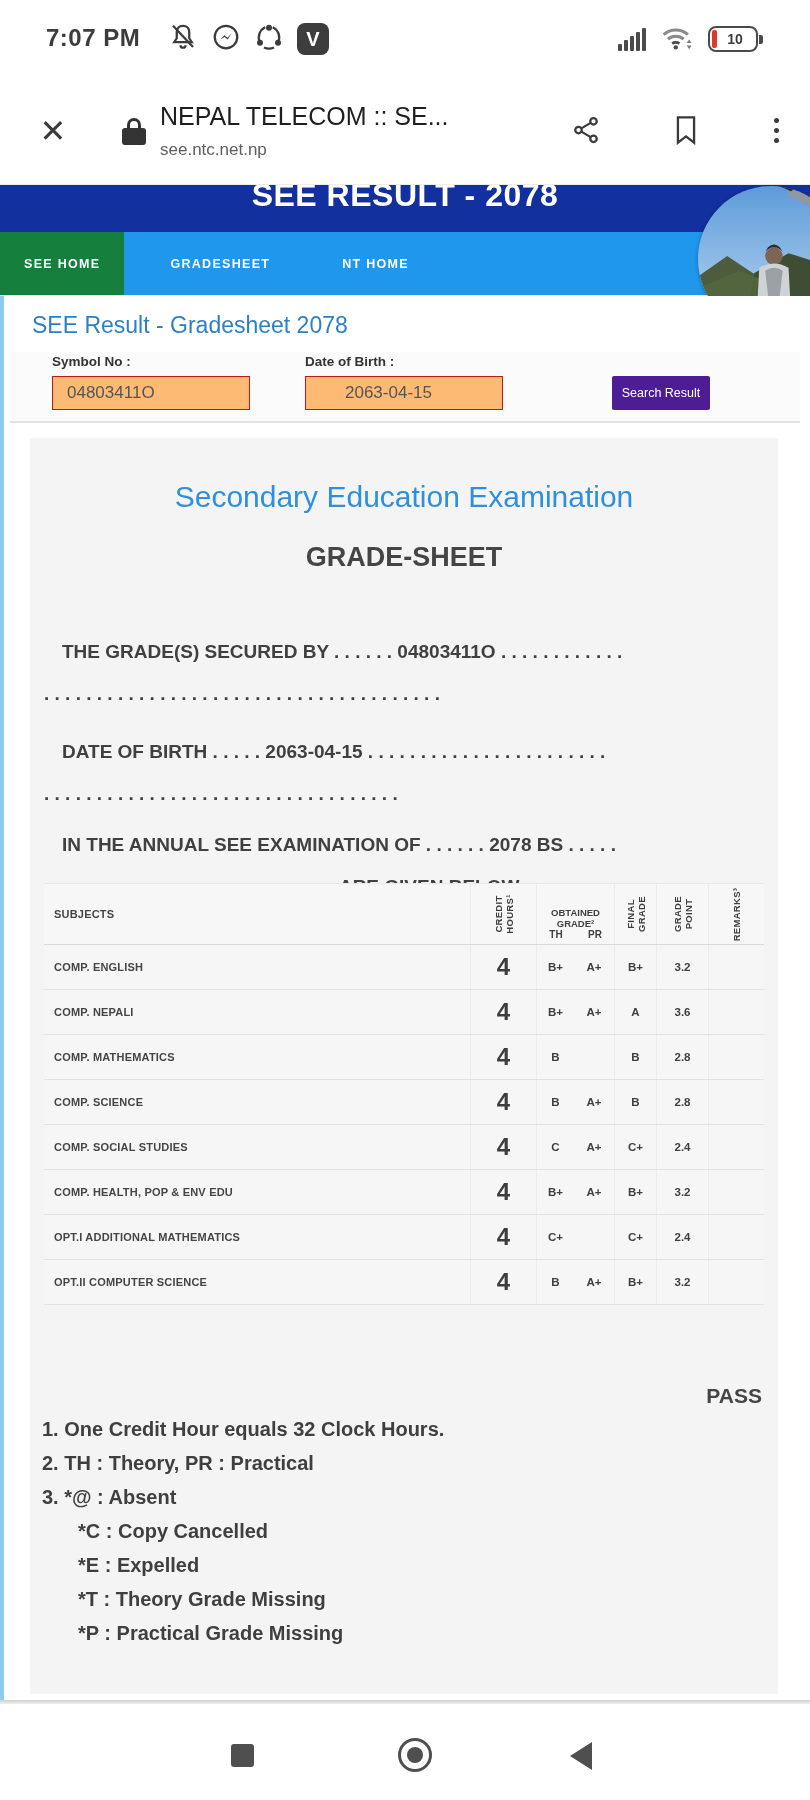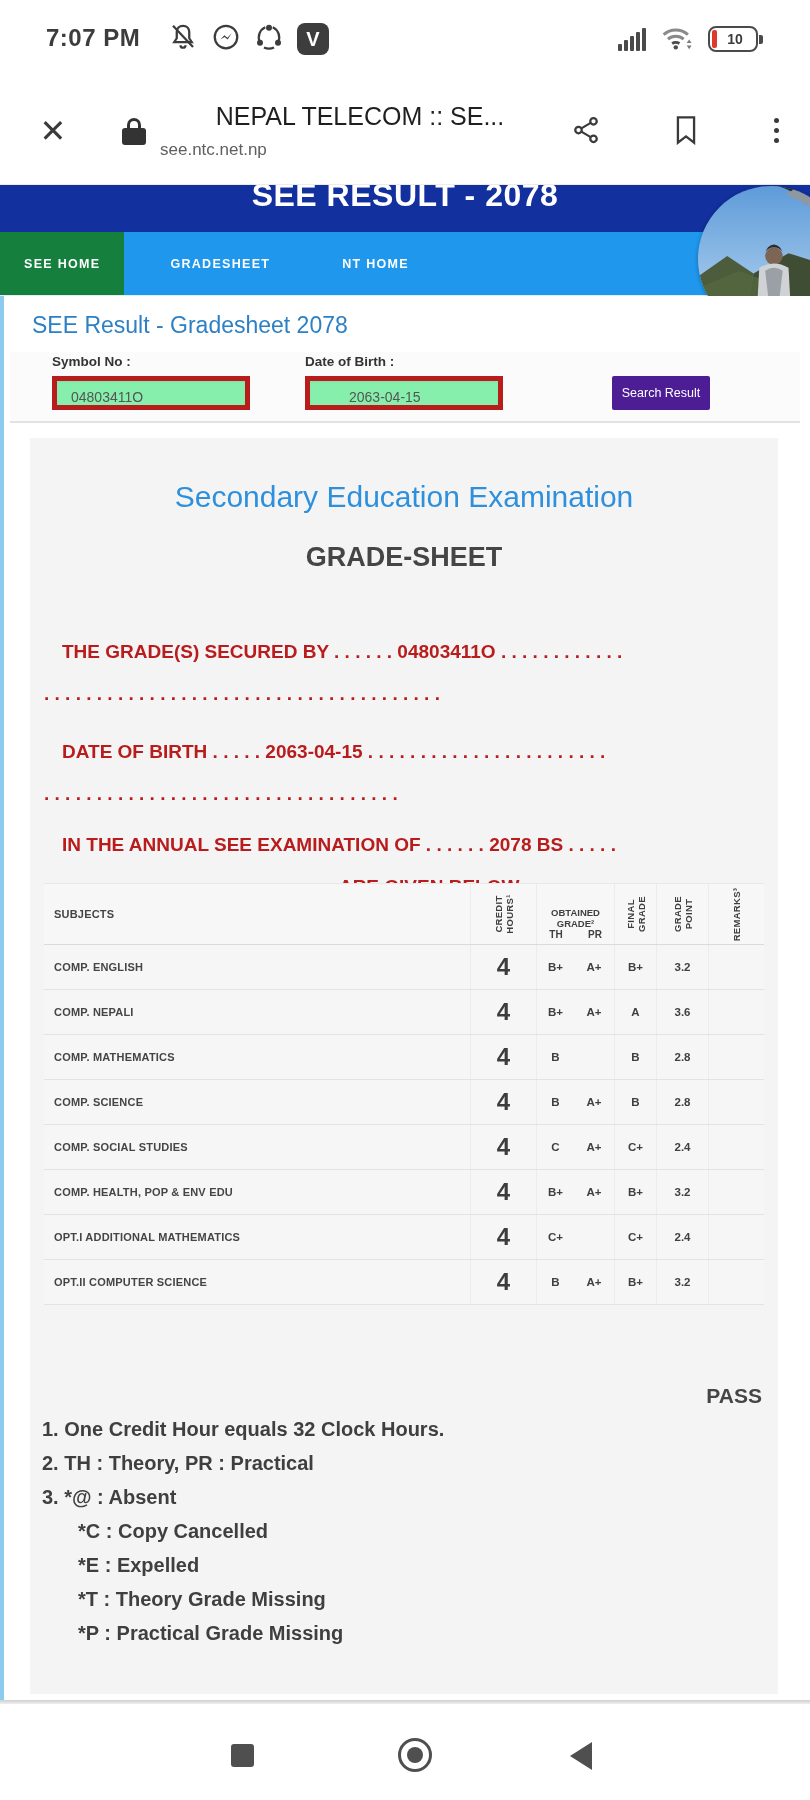--- a/index.html
+++ b/index.html
@@ -19,21 +19,21 @@
   .batt:after{content:"";position:absolute;right:-7px;top:7px;width:4px;height:9px;background:#4a4a4a;border-radius:0 2px 2px 0;}
   .sig{display:flex;align-items:flex-end;gap:2px;}
   .sig i{display:block;width:4px;background:#4a4a4a;border-radius:1px;}
 
   
   .browser-bar{top:78px;left:0;width:810px;height:107px;background:#ffffff;border-bottom:1px solid #ececec;}
   .close-x{left:30px;top:30px;width:46px;height:46px;font-size:32px;color:#3a3a3a;display:flex;align-items:center;justify-content:center;font-weight:400;}
   .lock{left:122px;top:40px;width:24px;height:28px;}
   .lock .shackle{position:absolute;left:5px;top:0;width:14px;height:14px;border:3px solid #333;border-bottom:none;border-radius:8px 8px 0 0;}
   .lock .body{position:absolute;left:0;top:10px;width:24px;height:17px;background:#333;border-radius:3px;}
-  .b-title{left:160px;top:24px;width:400px;font-size:25px;color:#1f1f1f;white-space:nowrap;overflow:hidden;text-align:center;}
+  .b-title{left:160px;top:24px;width:400px;font-size:25px;color:#1f1f1f;white-space:nowrap;overflow:hidden;}
   .b-url{left:160px;top:62px;font-size:17px;color:#5f5f5f;}
   .b-ic{top:28px;width:48px;height:48px;display:flex;align-items:center;justify-content:center;}
   .kebab{display:flex;flex-direction:column;gap:5px;}
   .kebab i{width:5px;height:5px;border-radius:50%;background:#3a3a3a;}
 
   
   .site-header{top:185px;left:0;width:810px;height:47px;background:#12309e;overflow:hidden;}
   .site-title{display:block;text-align:center;color:#ffffff;font-size:32px;font-weight:bold;letter-spacing:0.5px;line-height:47px;margin-top:-13px;}
 
   
@@ -45,28 +45,28 @@
   .avatar{top:186px;left:698px;width:146px;height:146px;border-radius:50%;overflow:hidden;box-shadow:0 1px 4px rgba(0,0,0,0.3);}
 
   
   .content-bg{top:296px;left:0;width:810px;height:1404px;background:#ffffff;}
   .edge-line{top:296px;left:0;width:4px;height:1444px;background:#8ccaf0;}
   .page-link{top:312px;left:32px;font-size:23px;color:#2d80c4;}
 
   
   .search-card{top:352px;left:10px;width:790px;height:71px;background:#fbfbfb;border-bottom:2px solid #e2e2e2;}
   .f-label{top:2px;font-size:13.5px;font-weight:bold;color:#333333;}
-  .f-input{top:24px;width:198px;height:34px;background:#86efac;border:5px solid #b91c1c;box-shadow:inset 0 1px 2px rgba(0,0,0,0.05);font-size:14px;color:#555;padding:0 14px;}
+  .f-input{top:24px;width:198px;height:34px;background:#fdba74;border:1px solid #b91c1c;box-shadow:inset 0 1px 2px rgba(0,0,0,0.05);font-size:17px;color:#555;padding:0 14px;}
   .search-btn{top:24px;left:602px;width:98px;height:34px;background:#4c1d95;color:#ffffff;font-size:12.5px;border:none;border-radius:2px;}
 
   
   .result-card{top:438px;left:30px;width:748px;height:1256px;background:#f4f4f4;color:#474747;}
   .rc-h1{top:42px;left:0;width:748px;text-align:center;font-size:30px;color:#2e90dd;}
   .rc-h2{top:104px;left:0;width:748px;text-align:center;font-size:27px;font-weight:bold;color:#454545;}
-  .para{left:14px;width:720px;font-size:19px;font-weight:bold;color:#b91c1c;line-height:42px;}
+  .para{left:14px;width:720px;font-size:19px;font-weight:bold;color:#404040;line-height:42px;}
   .para .l1{display:block;padding-left:18px;white-space:nowrap;}
   .para .l2{display:block;white-space:nowrap;}
   .p1{top:193px;} .p2{top:293px;} .p3{top:386px;}
 
   
   .gtable{top:445px;left:14px;width:720px;background:#f6f6f6;}
   .trow{display:grid;grid-template-columns:1fr 66px 38px 40px 42px 52px 56px;align-items:center;height:45px;border-bottom:1px solid #e3e3e3;}
   .thead{height:62px;border-top:1px solid #e8e8e8;border-bottom:1px solid #dadada;background:#f7f7f7;}
   .c{display:flex;align-items:center;justify-content:center;height:100%;}
   .c.sub{justify-content:flex-start;padding-left:10px;font-size:11px;font-weight:bold;letter-spacing:0.2px;color:#454545;}

